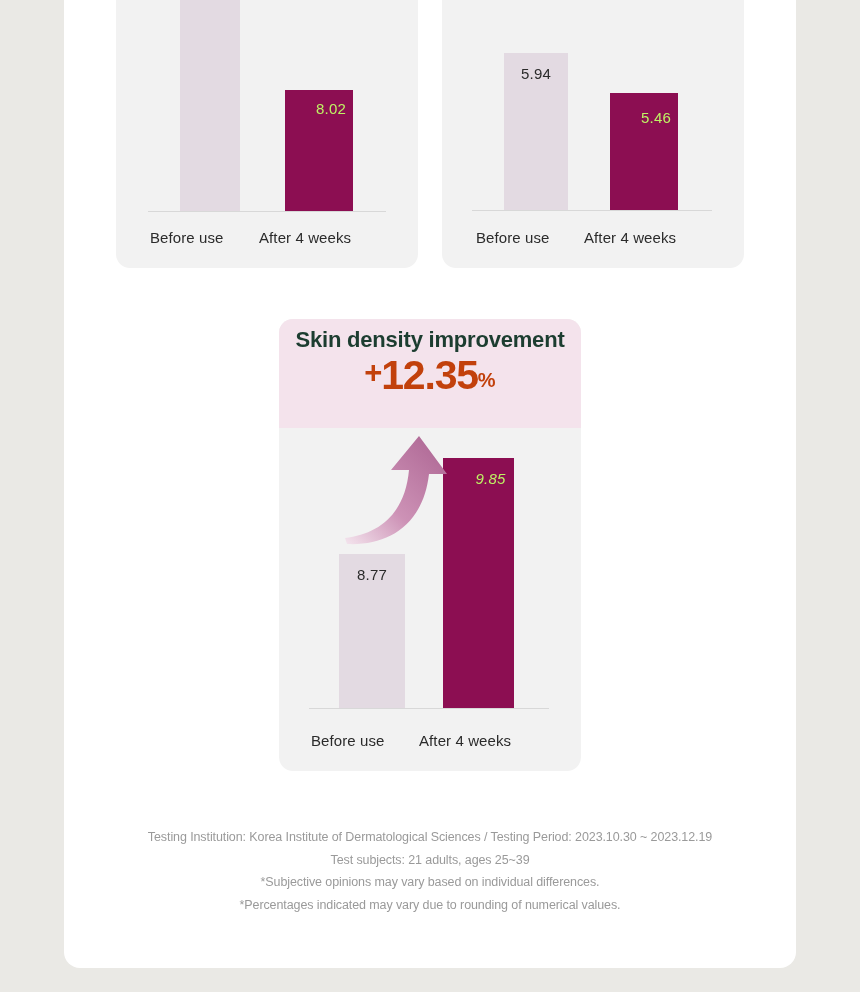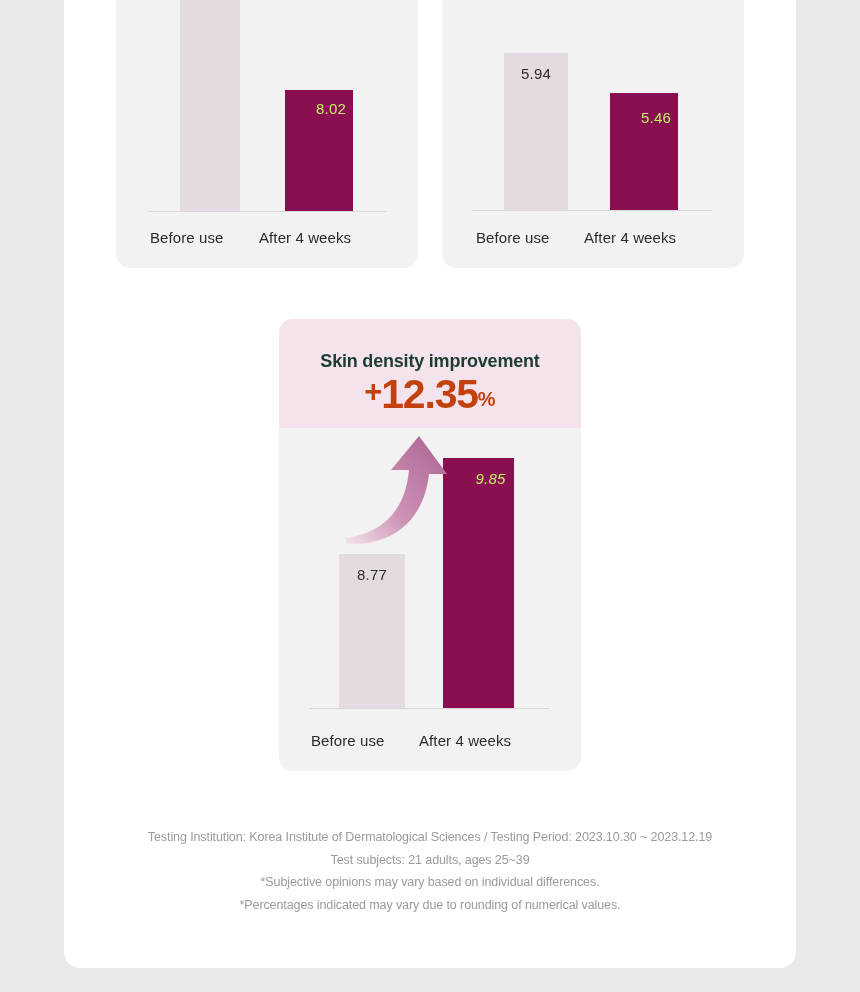--- a/index.html
+++ b/index.html
@@ -110,22 +110,22 @@
     position: absolute;
     left: 0;
     top: 0;
     width: 100%;
     height: 109px;
     background: #f4e3ec;
     text-align: center;
   }
 
   #card3-title {
-    margin-top: 32px;
-    font-size: 18px;
+    margin-top: 8px;
+    font-size: 22px;
     font-weight: bold;
     color: #1c3d30;
     letter-spacing: -0.2px;
   }
 
   #card3-metric {
     margin-top: 2px;
     color: #c2410c;
     font-weight: bold;
     letter-spacing: -1.2px;

